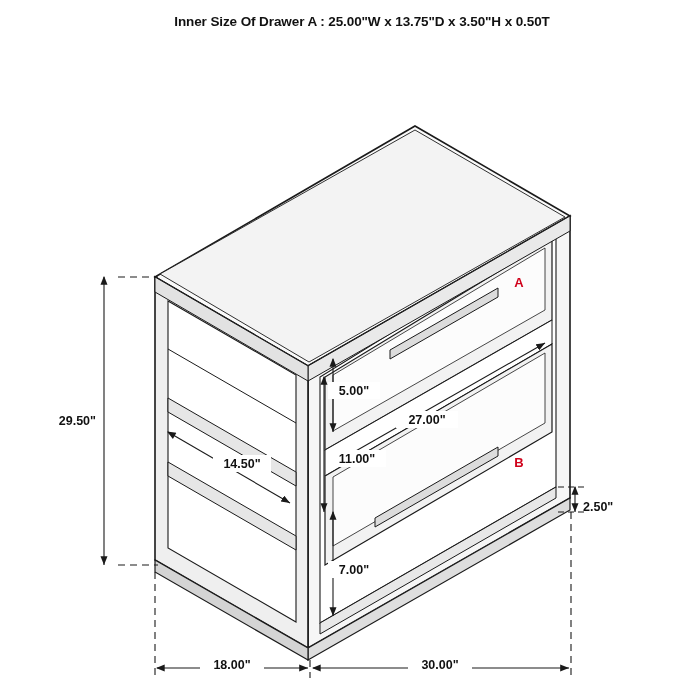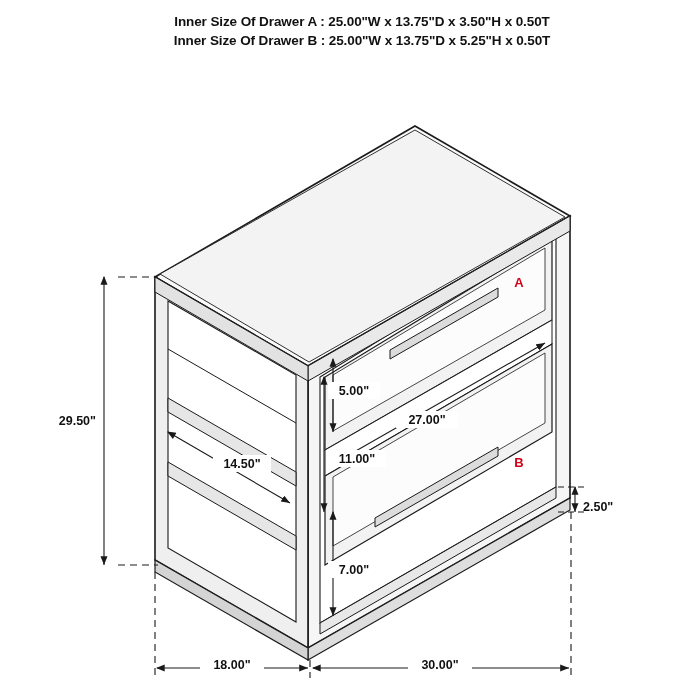--- a/index.html
+++ b/index.html
@@ -50,21 +50,20 @@
     fill: #d0021b;
   }
 </style>
 </head>
 <body>
 
 <div id="stage">
 
   <div class="header">
     <div>Inner Size Of Drawer A : 25.00"W x 13.75"D x 3.50"H x 0.50T</div>
-    <div>Inner Size Of Drawer B : 25.00"W x 13.75"D x 5.25"H x 0.50T</div>
   </div>
 
   <svg class="diagram" width="700" height="700" viewBox="0 0 700 700">
 
     <defs>
       <marker id="arrHead" markerWidth="9" markerHeight="9" refX="8" refY="3.2" orient="auto" markerUnits="strokeWidth">
         <path d="M0,0 L8,3.2 L0,6.4 z" fill="#1a1a1a"></path>
       </marker>
       <marker id="arrTail" markerWidth="9" markerHeight="9" refX="1" refY="3.2" orient="auto" markerUnits="strokeWidth">
         <path d="M8,0 L0,3.2 L8,6.4 z" fill="#1a1a1a"></path>

